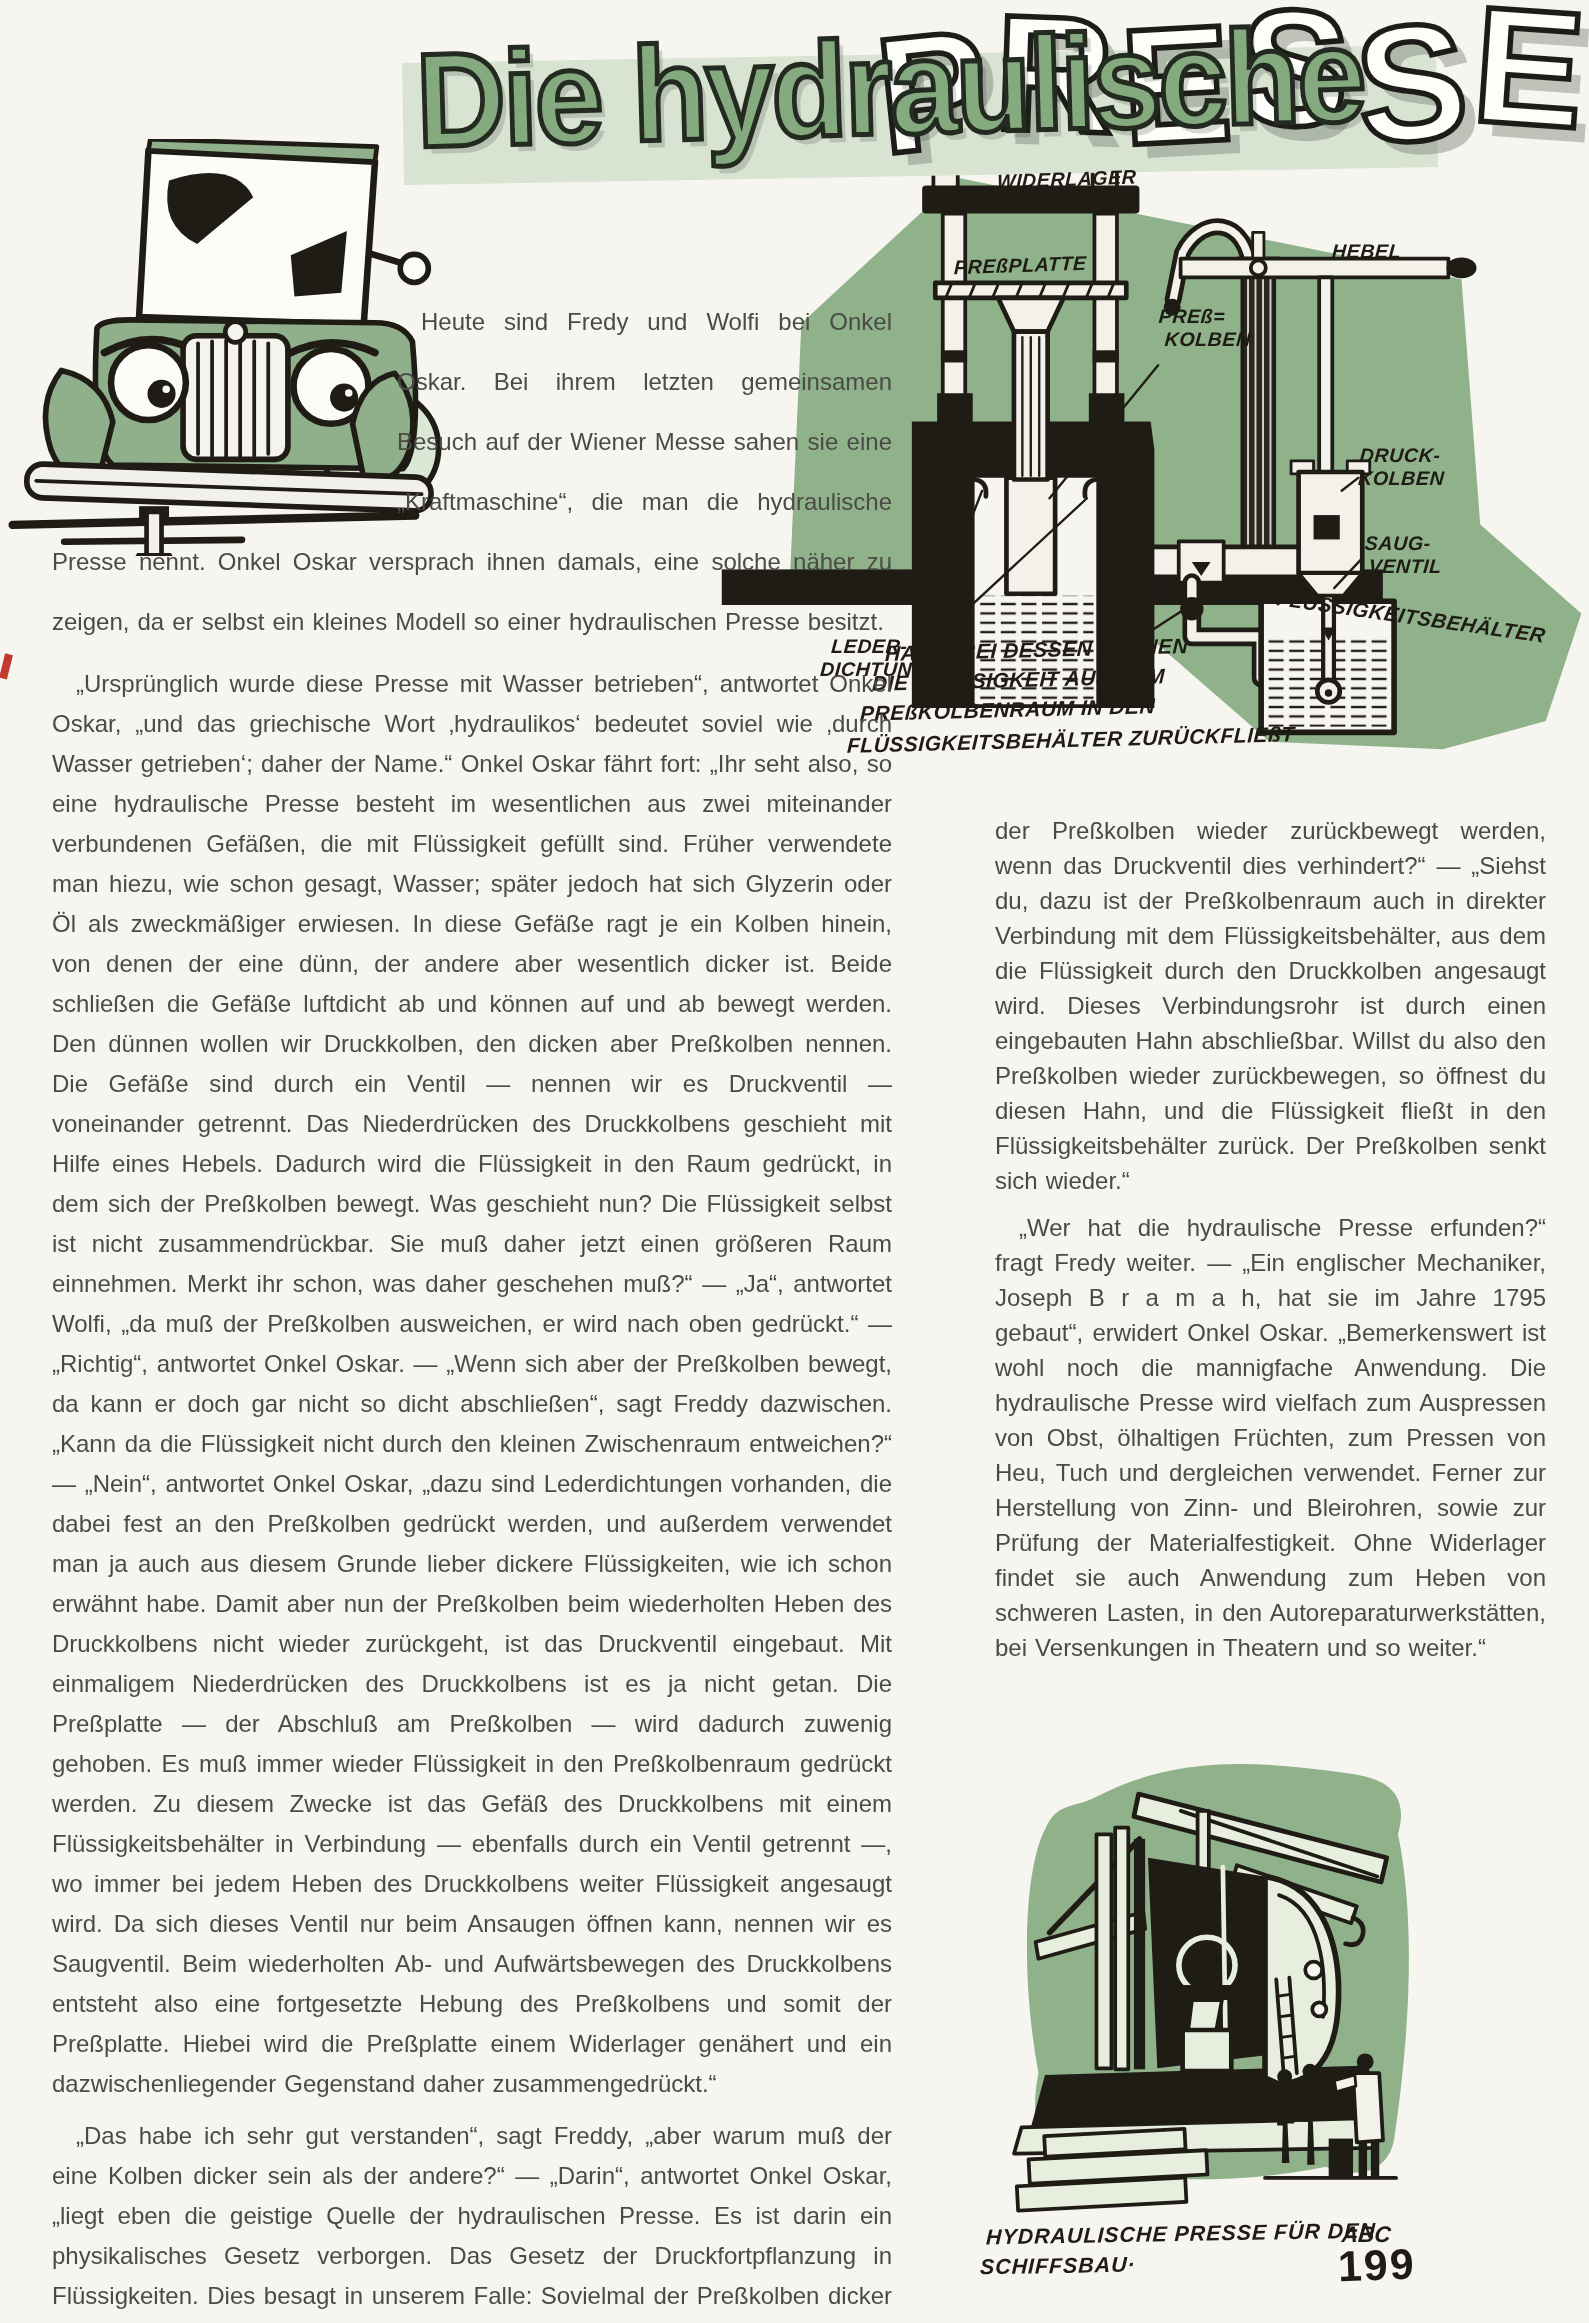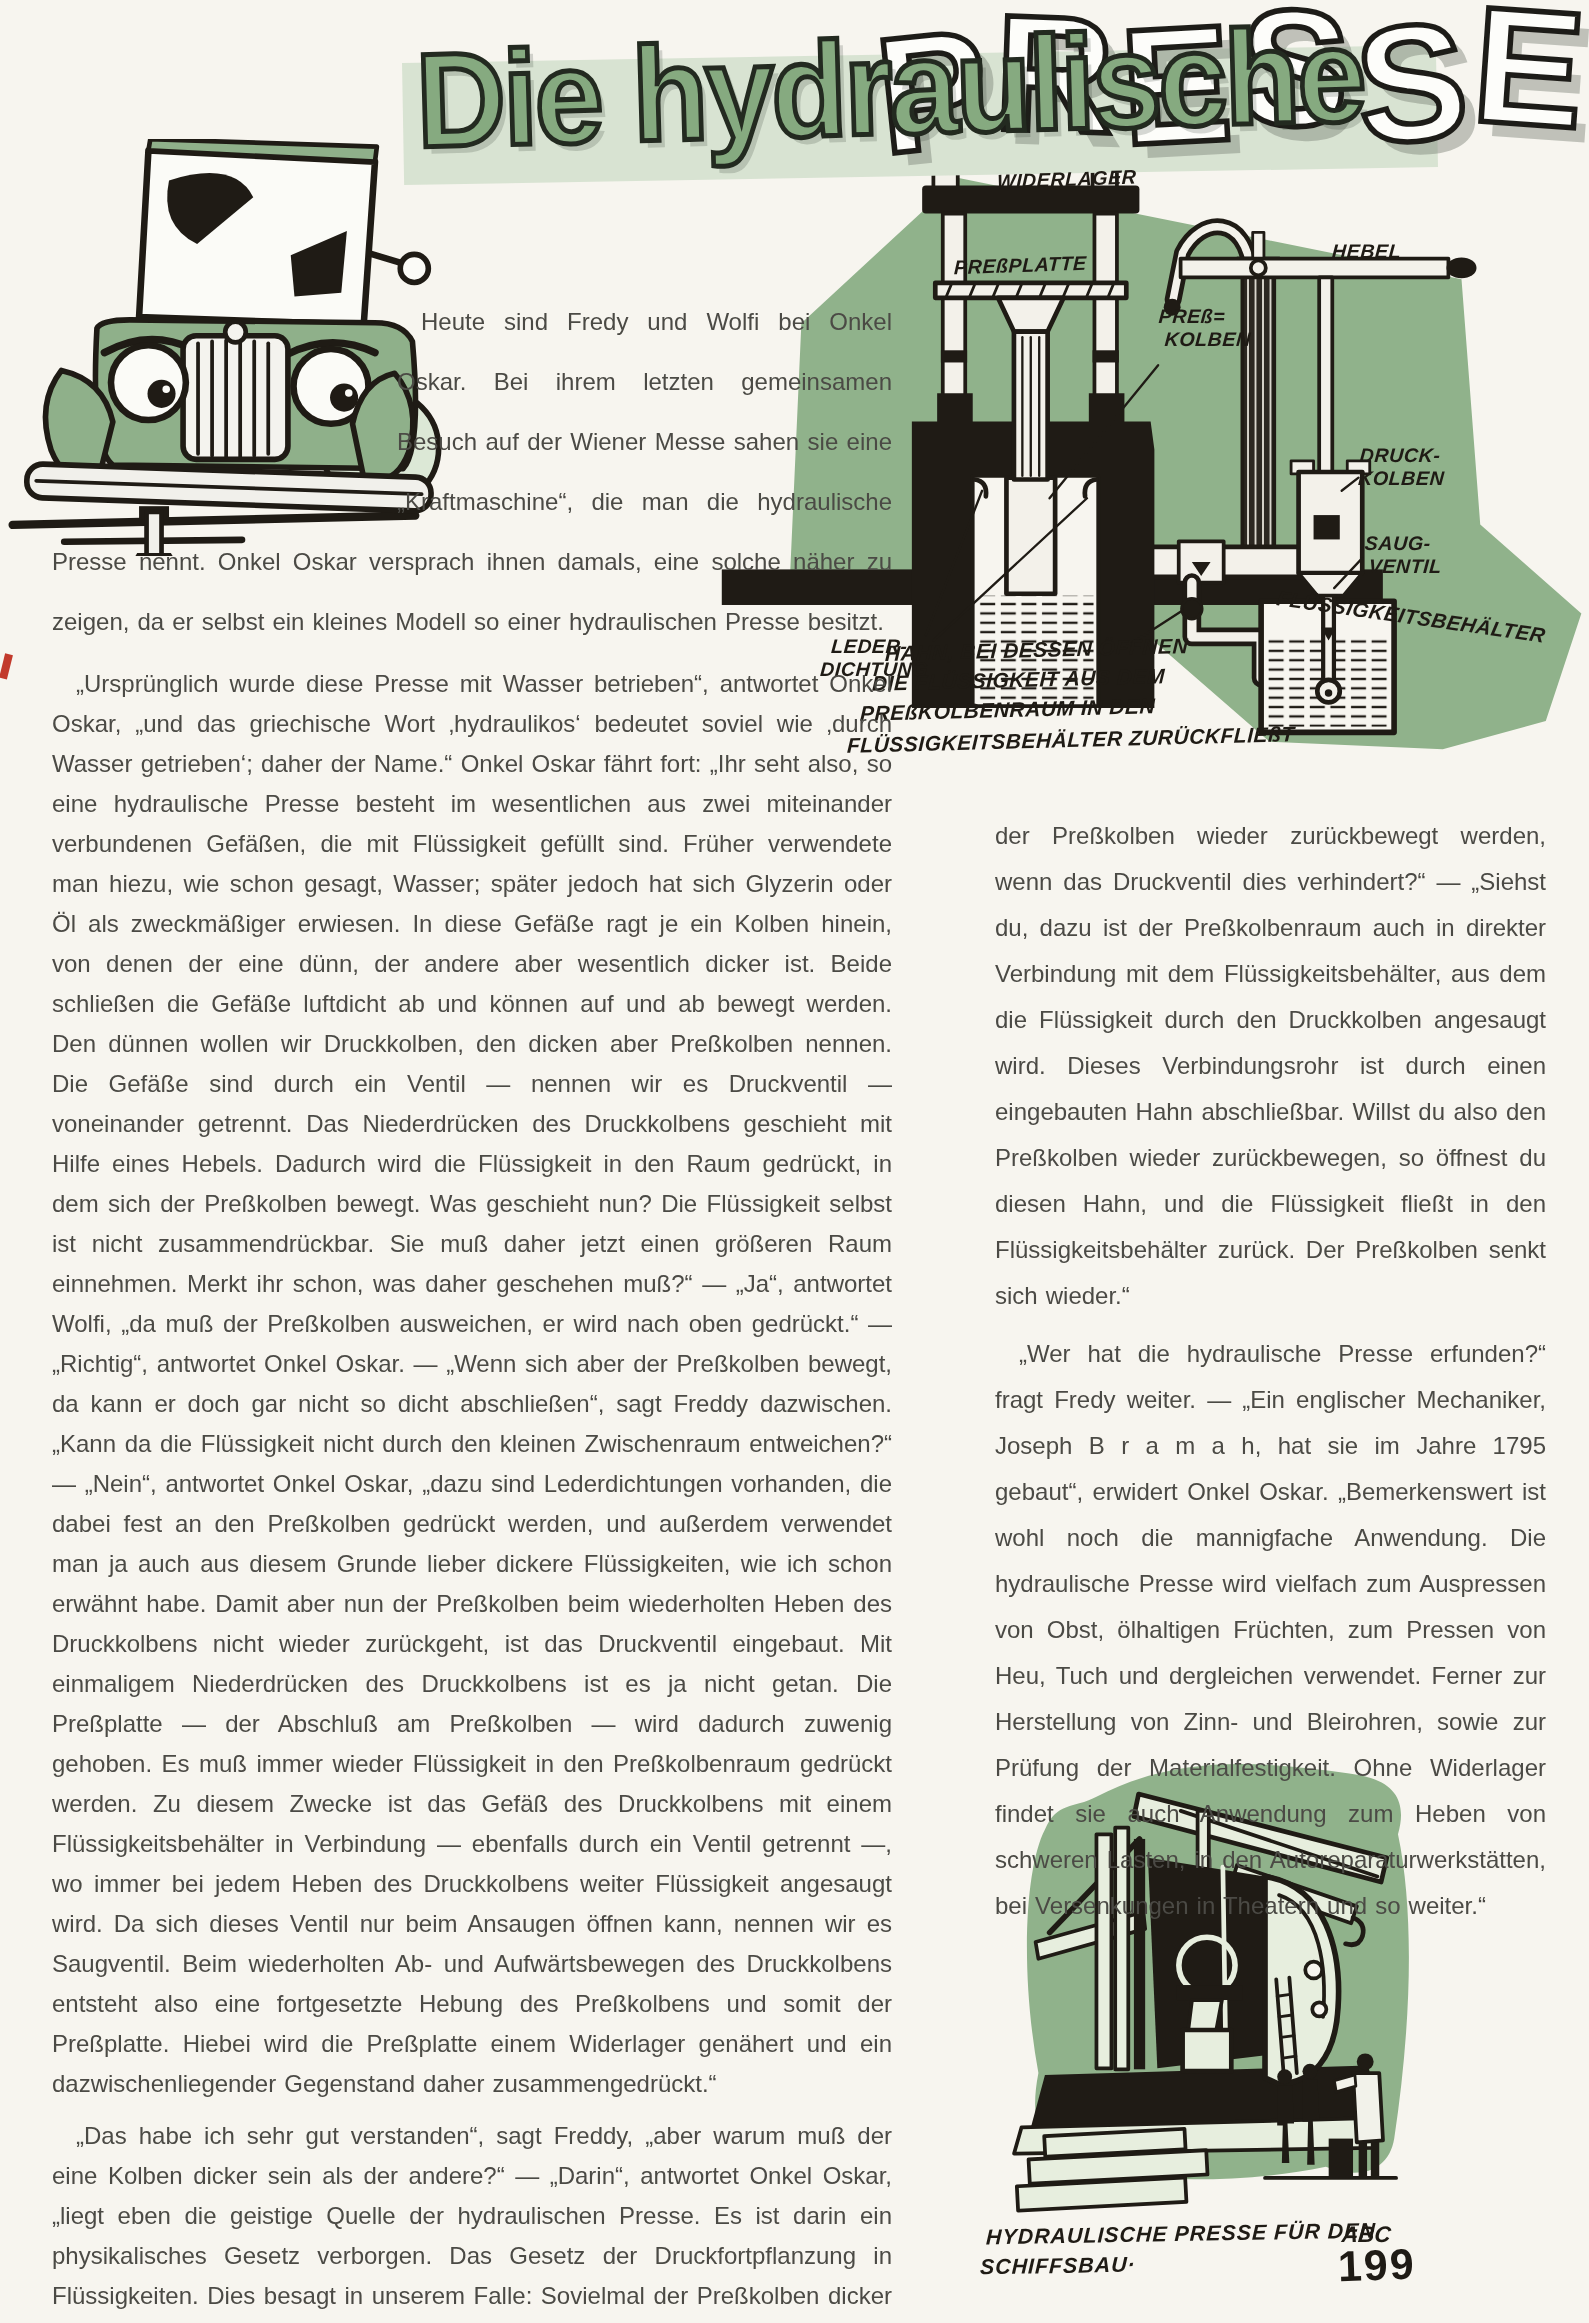--- a/index.html
+++ b/index.html
@@ -22,21 +22,21 @@
   .title-press span:nth-child(1){transform:rotate(-5deg) translateY(11.2px);}
   .title-press span:nth-child(2){transform:rotate(3deg) translateY(-3.7px);}
   .title-press span:nth-child(3){transform:rotate(-2deg) translateY(9.4px);}
   .title-press span:nth-child(4){transform:rotate(4deg) translateY(-5.6px);}
   .title-press span:nth-child(5){transform:rotate(-4deg) translateY(11.2px);}
   .title-press span:nth-child(6){transform:rotate(5deg) translateY(-1.9px);}
   
   .col{position:absolute;z-index:5;text-align:justify;hyphens:auto;-webkit-hyphens:auto;
        word-spacing:1.4px;}
   .col-left{left:52px;top:292px;width:840px;font-size:24px;line-height:40px;}
-  .col-right{left:995px;top:813px;width:551px;font-size:24px;line-height:46px;}
+  .col-right{left:995px;top:813px;width:551px;font-size:24px;line-height:35px;}
   .col p{margin:0 0 12px 0;text-indent:24px;}
   .col p.no-indent{text-indent:0;}
   .p-intro{line-height:60px;}
   .car-spacer{float:left;width:345px;height:215px;}
   
   .figure{position:absolute;z-index:1;}
   .red-tick{position:absolute;left:1.9px;top:654px;width:8.4px;height:25px;background:#c23a2c;
        transform:rotate(14deg);z-index:6;}
   
   .hand{position:absolute;z-index:4;font-weight:bold;font-style:italic;

